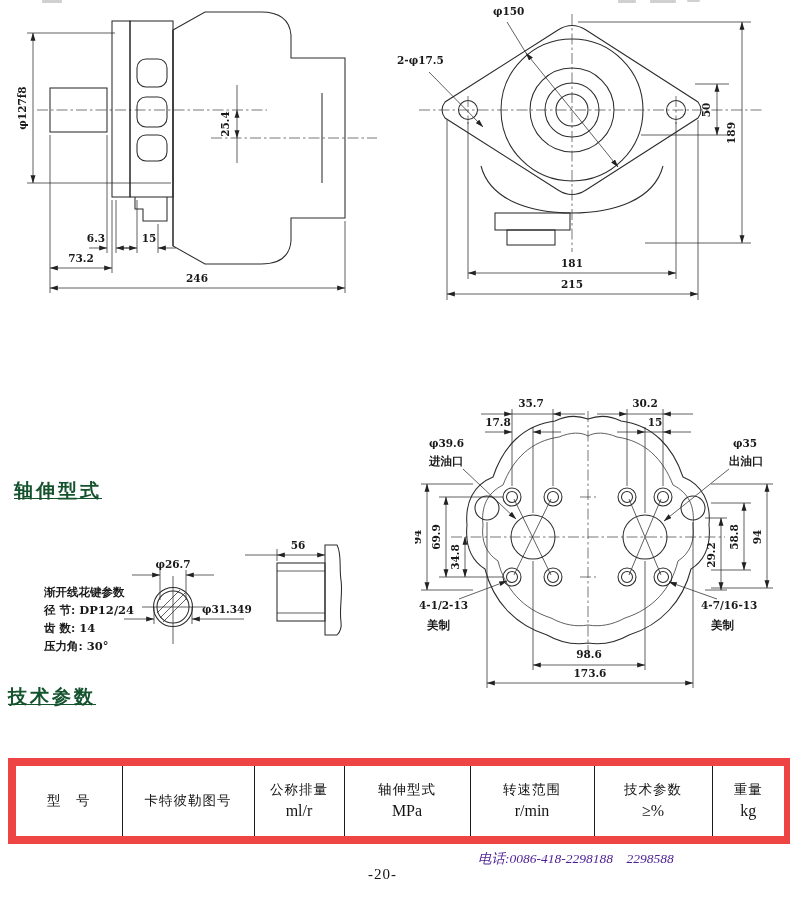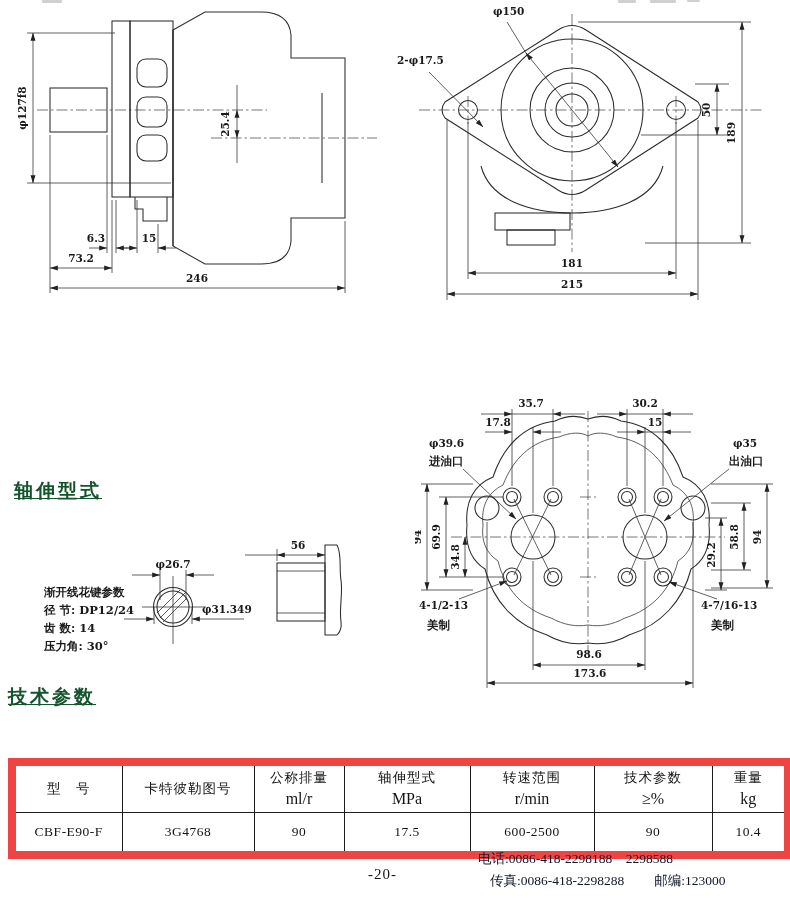--- a/index.html
+++ b/index.html
@@ -23,21 +23,21 @@
              font-size:13.5px;color:#141414;}
   table.spec td{border:1.2px solid #1c1c1c;text-align:center;vertical-align:middle;padding:0;}
   table.spec{border:8px solid #ef4444;}
   .hdr-cell{display:flex;flex-direction:column;justify-content:center;align-items:center;
             gap:7px;height:46px;line-height:1;}
   .hdr-name{letter-spacing:1px;}
   .hdr-unit{font-size:16px;}
   tr.data-row td{height:38px;letter-spacing:0.5px;}
 
   
-  .footer-text{font-size:13.5px;color:#0f172a;}
+  .footer-text{font-size:13.5px;font-style:italic;color:#4c1d95;}
   .page-num{font-size:15px;color:#131313;letter-spacing:1px;}
 
   .artifact{position:absolute;background:#a9a9a9;opacity:0.55;border-radius:1px;}
 </style>
 </head>
 <body>
 
 <div class="page">
 
   <div class="artifact" style="left:42px;top:0;width:20px;height:3px"></div>
@@ -371,32 +371,19 @@
             <div class="hdr-unit">≥%</div>
           </div>
         </td>
         <td>
           <div class="hdr-cell">
             <div class="hdr-name">重量</div>
             <div class="hdr-unit">kg</div>
           </div>
         </td>
       </tr>
-      <tr class="data-row">
-        <td>CBF-E90-F</td>
-        <td>3G4768</td>
-        <td>90</td>
-        <td>17.5</td>
-        <td>600-2500</td>
-        <td>90</td>
-        <td>10.4</td>
-      </tr>
     </tbody>
   </table>
 
   <div class="abs page-num" style="left:368px;top:866px">-20-</div>
   <div class="abs footer-text" style="left:478px;top:850px">电话:0086-418-2298188　2298588</div>
-  <div class="abs" style="left:490px;top:871px">
-    <span class="footer-text">传真:0086-418-2298288</span>
-    <span class="footer-text" style="margin-left:26px">邮编:123000</span>
-  </div>
 
 </div>
 
 </body></html>

